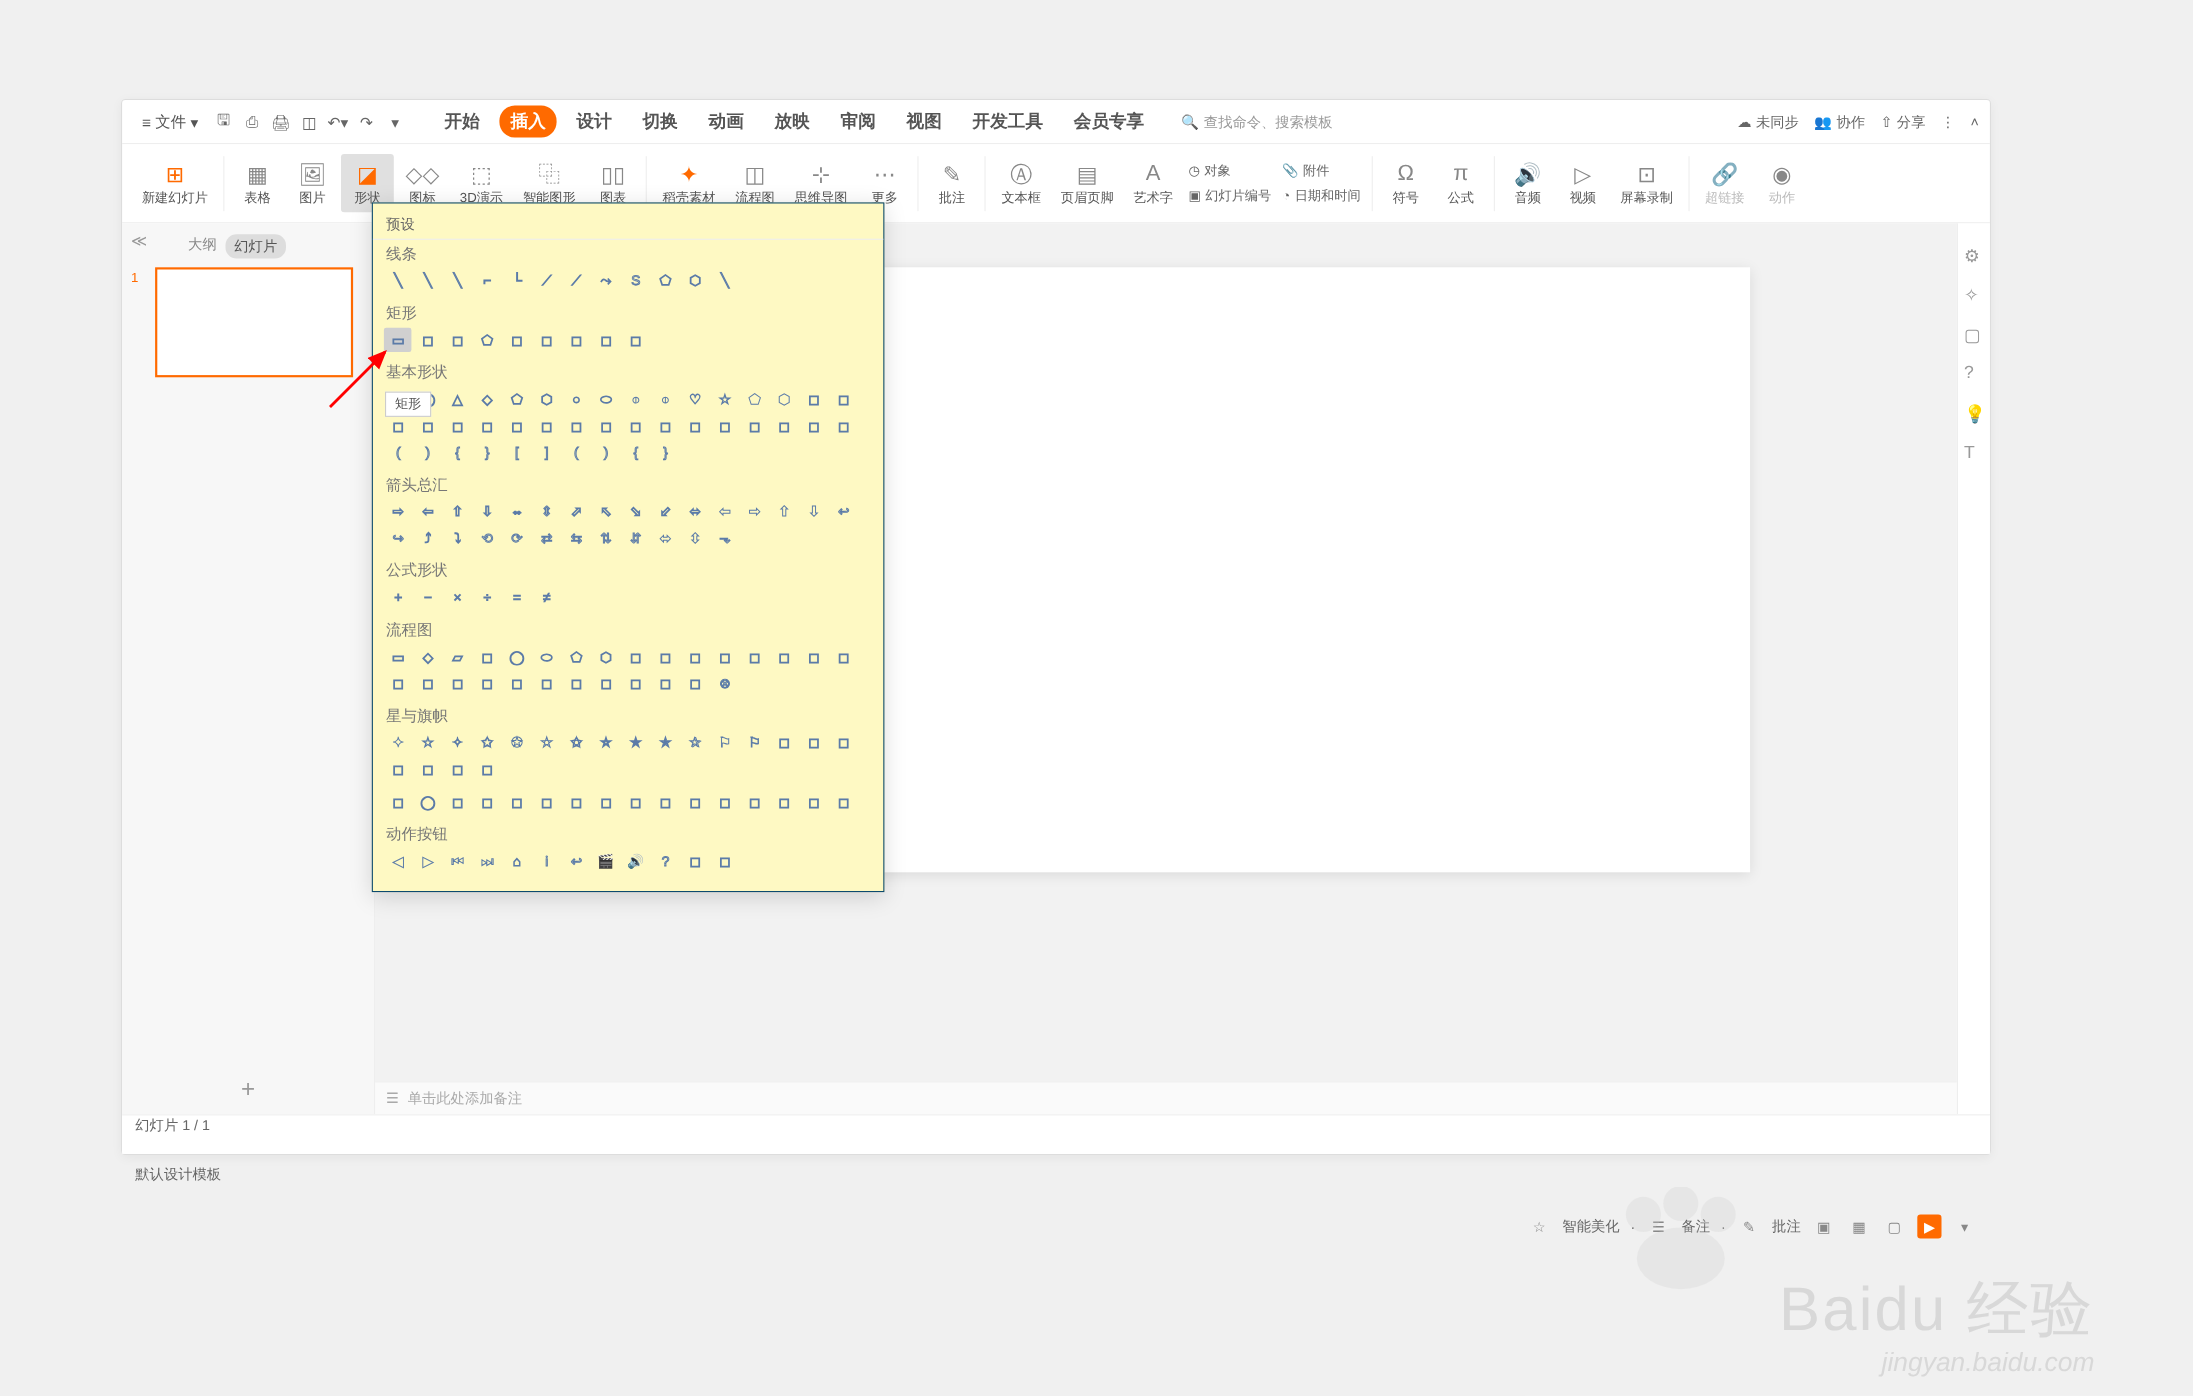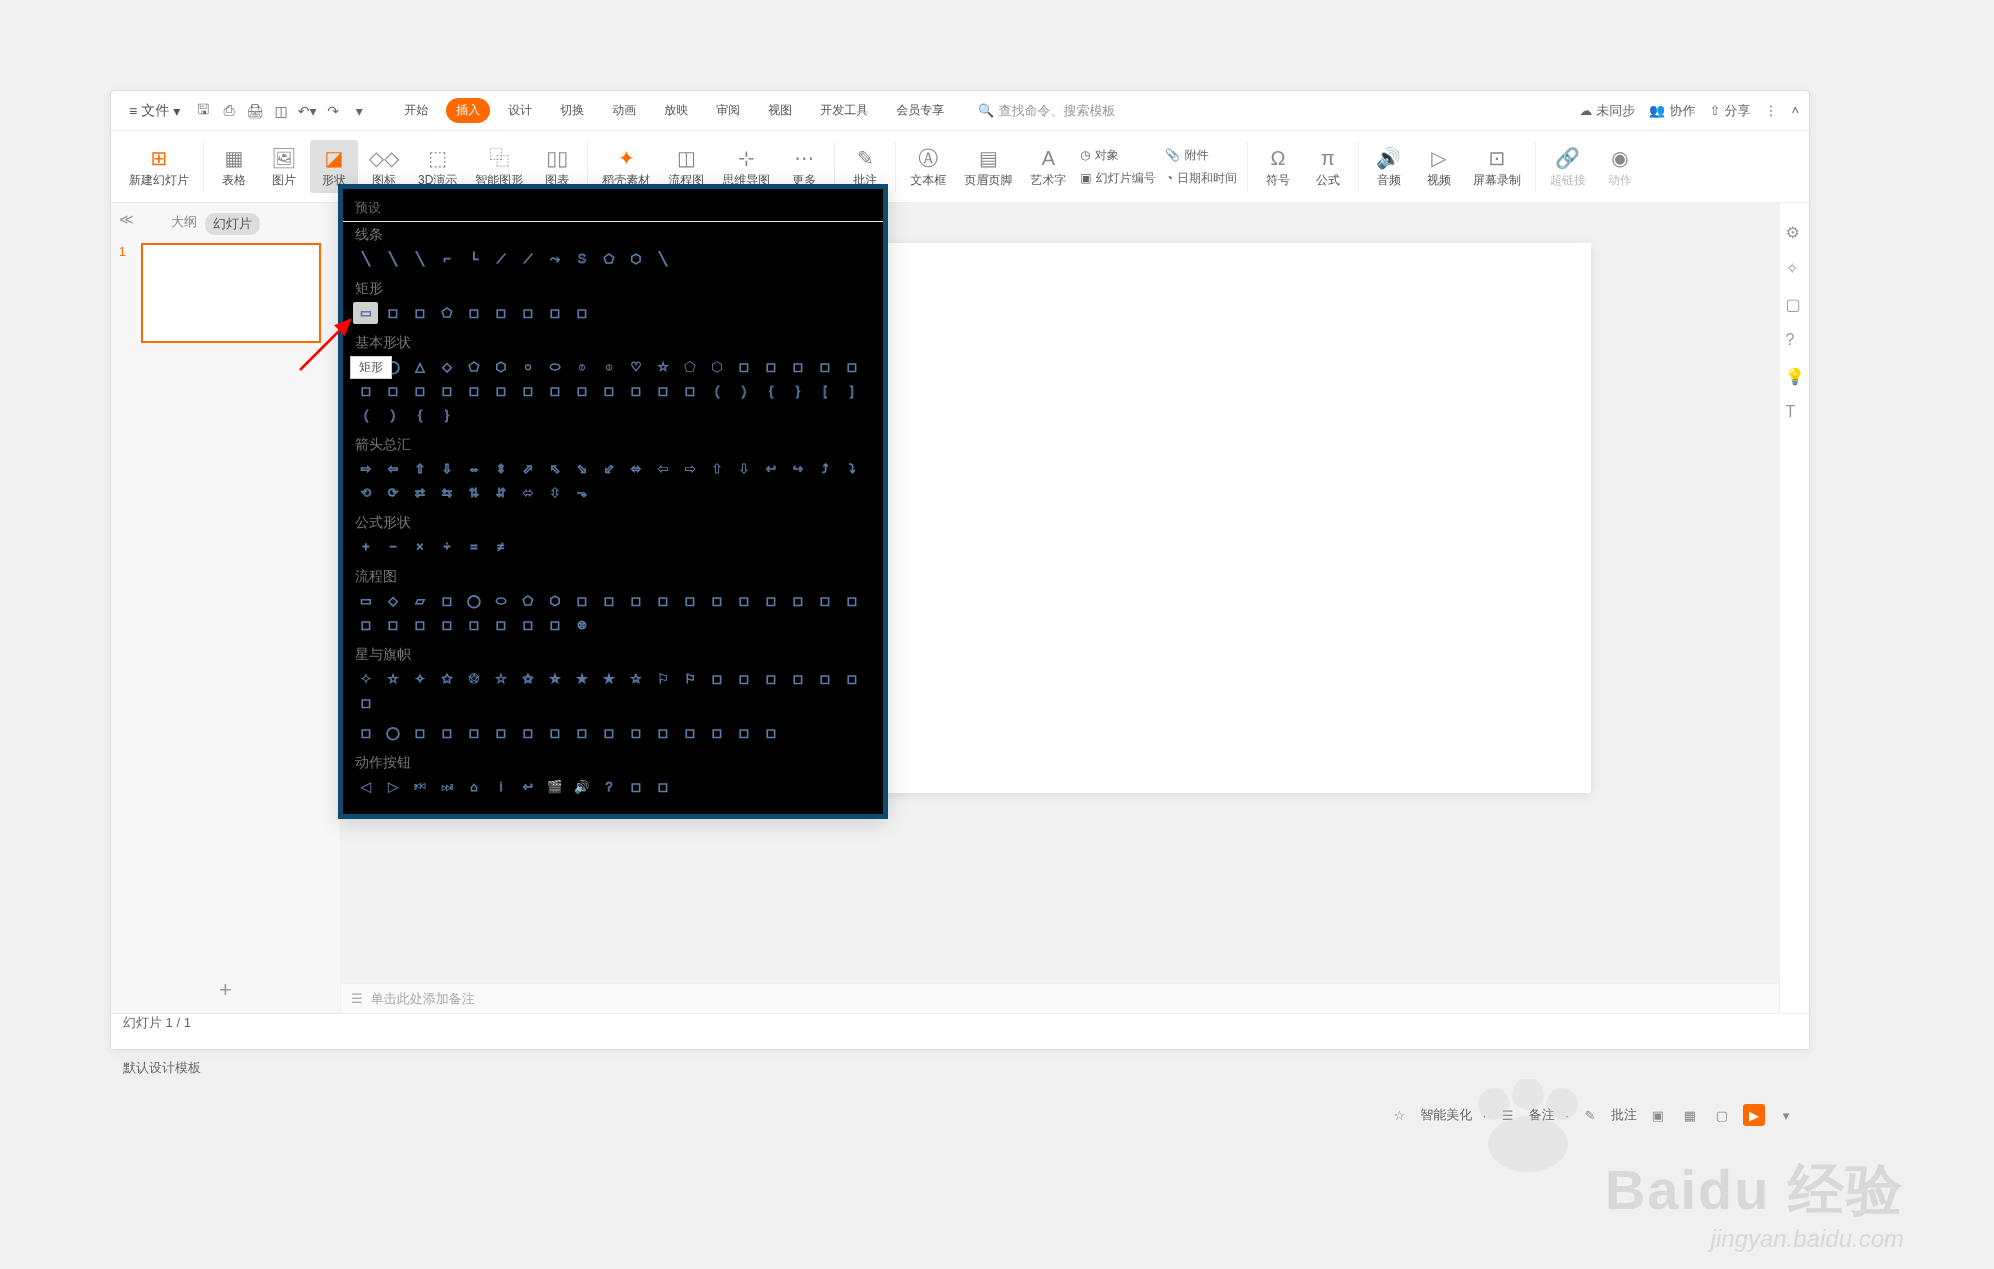--- a/index.html
+++ b/index.html
@@ -2,21 +2,21 @@
 <html><head>
 <meta charset="utf-8">
 <style>
 * { margin: 0; padding: 0; box-sizing: border-box; font-family: "Microsoft YaHei", Arial, sans-serif; }
 body { background: #f0f0f0; width: 1994px; height: 1269px; position: relative; overflow: hidden; }
 .app-window { position: absolute; left: 110px; top: 90px; width: 1700px; height: 960px; background: #fff; border: 1px solid #ddd; border-radius: 4px; box-shadow: 0 2px 10px rgba(0,0,0,0.05); }
 .titlebar { height: 40px; display: flex; align-items: center; padding: 0 10px; border-bottom: 1px solid #eee; gap: 4px; }
 .file-menu { display: flex; align-items: center; gap: 4px; padding: 0 8px; font-size: 14px; color: #555; cursor: pointer; }
 .qat-icon { width: 22px; height: 22px; display: flex; align-items: center; justify-content: center; color: #666; cursor: pointer; font-size: 14px; }
 .tabs { display: flex; align-items: center; gap: 8px; margin-left: 20px; }
-.tab { padding: 4px 10px; font-size: 12px; color: #555; cursor: pointer; border-radius: 14px; }
+.tab { padding: 4px 10px; font-size: 16px; color: #555; cursor: pointer; border-radius: 14px; font-weight: bold; }
 .tab.active { background: #ff6a00; color: #fff; text-align: center; }
 .search-box { margin-left: 20px; display: flex; align-items: center; gap: 4px; color: #999; font-size: 13px; }
 .title-right { margin-left: auto; display: flex; align-items: center; gap: 14px; font-size: 13px; color: #666; }
 .title-right .item { display: flex; align-items: center; gap: 4px; cursor: pointer; }
 
 .ribbon { height: 72px; display: flex; align-items: center; padding: 0 10px; border-bottom: 1px solid #eee; gap: 2px; }
 .ribbon-btn { display: flex; flex-direction: column; align-items: center; justify-content: center; padding: 4px 8px; font-size: 12px; color: #555; cursor: pointer; border-radius: 3px; min-width: 48px; }
 .ribbon-btn.selected { background: #e0e0e0; }
 .ribbon-btn.disabled { color: #bbb; }
 .ribbon-icon { width: 28px; height: 28px; display: flex; align-items: center; justify-content: center; font-size: 20px; color: #888; }
@@ -40,34 +40,34 @@
 
 .right-bar { position: absolute; right: 0; top: 112px; bottom: 36px; width: 30px; background: #fff; border-left: 1px solid #eee; display: flex; flex-direction: column; align-items: center; gap: 18px; padding-top: 20px; }
 .right-bar-icon { width: 18px; height: 18px; color: #999; font-size: 16px; cursor: pointer; }
 
 .statusbar { height: 36px; border-top: 1px solid #eee; display: flex; padding: 0 12px; font-size: 13px; color: #666; gap: 27px; background: #fff; position: absolute; bottom: 0; left: 0; right: 0; flex-direction: column; }
 .status-right { margin-left: auto; display: flex; align-items: center; gap: 10px; }
 .status-icon { width: 22px; height: 22px; display: flex; align-items: center; justify-content: center; color: #888; cursor: pointer; border-radius: 3px; }
 .status-icon.play { background: #ff6a00; color: #fff; }
 
 
-.shapes-dropdown { position: absolute; left: 338px; top: 184px; width: 550px; background: #000000; border: 5px solid #0c4a6e; box-shadow: 0 4px 20px rgba(0,0,0,0.15); z-index: 50; padding: 6px 0 10px 0; }
+.shapes-dropdown { position: absolute; left: 338px; top: 184px; width: 466px; background: #fef9c3; border: 1px solid #0c4a6e; box-shadow: 0 4px 20px rgba(0,0,0,0.15); z-index: 50; padding: 6px 0 10px 0; }
 .sd-header { font-size: 13px; color: #666; padding: 4px 12px; border-bottom: 1px solid #eee; }
 .sd-cat { padding: 4px 12px 2px 12px; font-size: 14px; color: #777; }
 .sd-grid { display: flex; flex-wrap: wrap; padding: 2px 10px 6px 10px; gap: 2px; }
 .sd-shape { width: 25px; height: 22px; display: flex; align-items: center; justify-content: center; cursor: pointer; color: #5b7ba8; border-radius: 2px; }
 .sd-shape.selected { background: #d0d0d0; }
 .sd-shape svg { width: 18px; height: 16px; }
 .tooltip { position: absolute; left: 350px; top: 356px; background: #fff; border: 1px solid #ccc; padding: 2px 8px; font-size: 12px; color: #555; z-index: 60; }
 
 
 .red-arrow { position: absolute; left: 290px; top: 300px; z-index: 55; }
 
 
-.watermark { position: absolute; right: 90px; bottom: 40px; font-size: 56px; color: rgba(180,180,180,0.4); font-weight: bold; letter-spacing: 2px; pointer-events: none; }
+.watermark { position: absolute; right: 90px; bottom: 40px; font-size: 56px; color: rgba(180,180,180,0.4); font-weight: normal; letter-spacing: 2px; pointer-events: none; }
 .watermark2 { position: absolute; right: 90px; bottom: 16px; font-size: 24px; color: rgba(180,180,180,0.4); font-style: italic; pointer-events: none; }
 .paw { position: absolute; right: 410px; bottom: 90px; opacity: 0.25; }
 </style>
 </head>
 <body>
 
 <div class="app-window">
 
   <div class="titlebar">
     <div class="file-menu">

